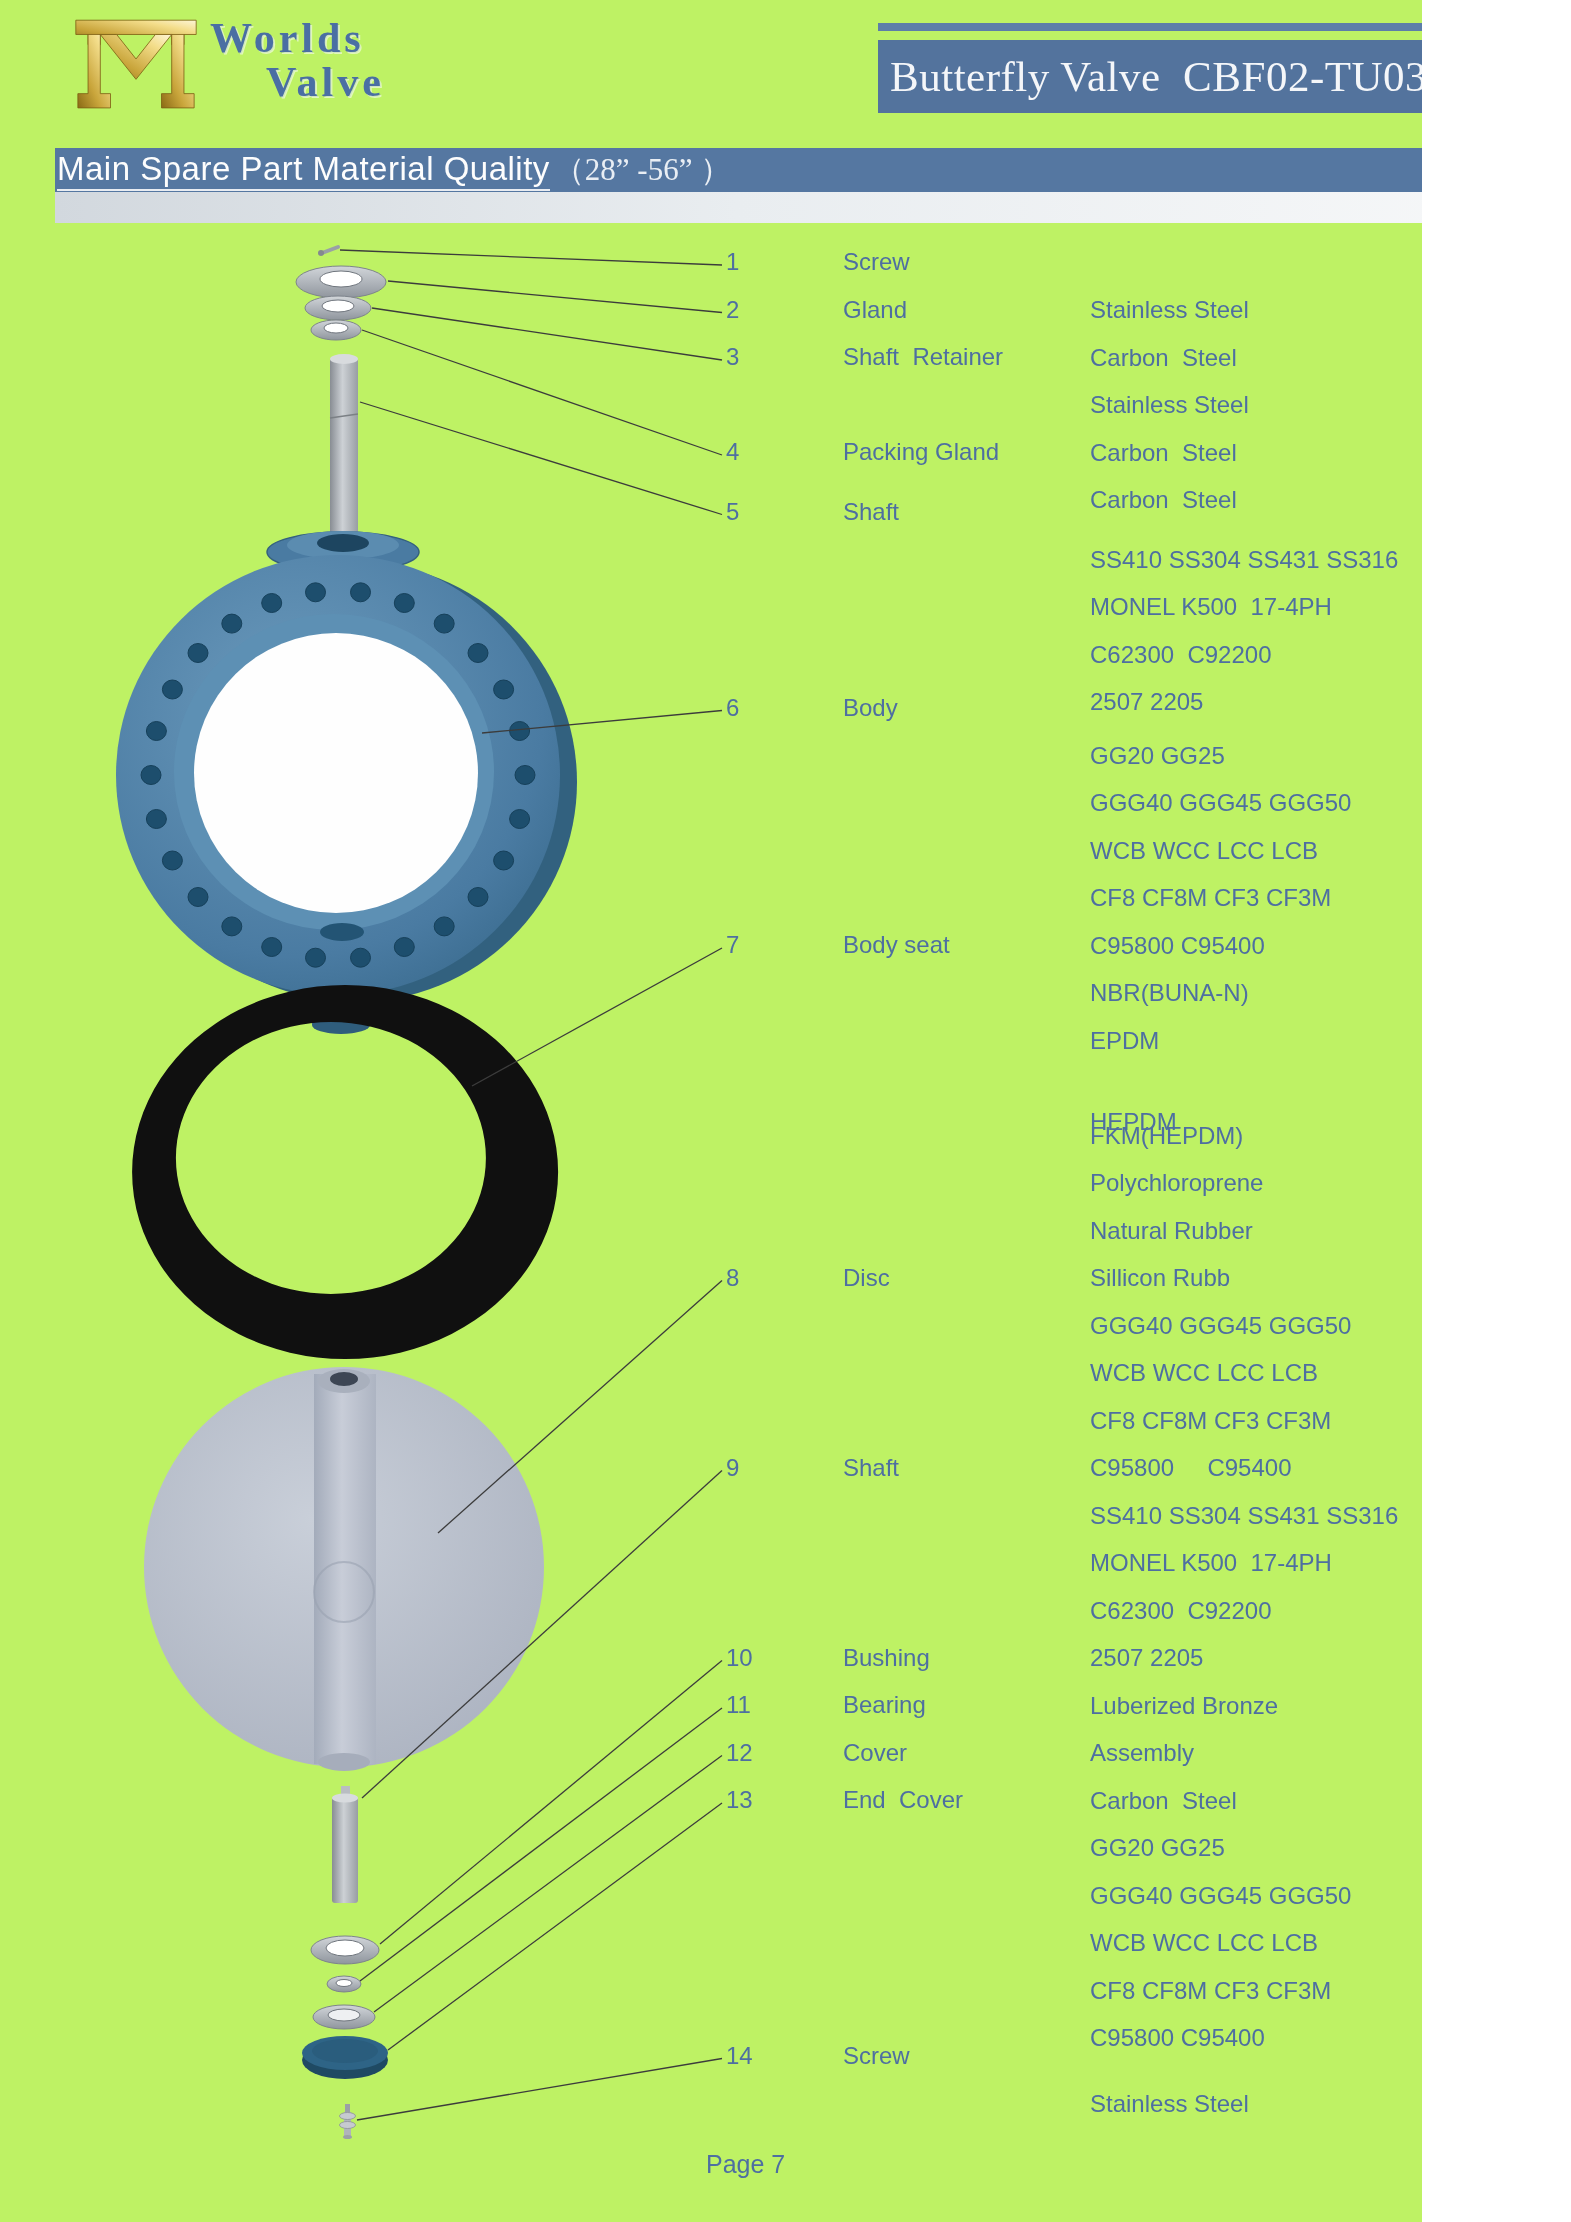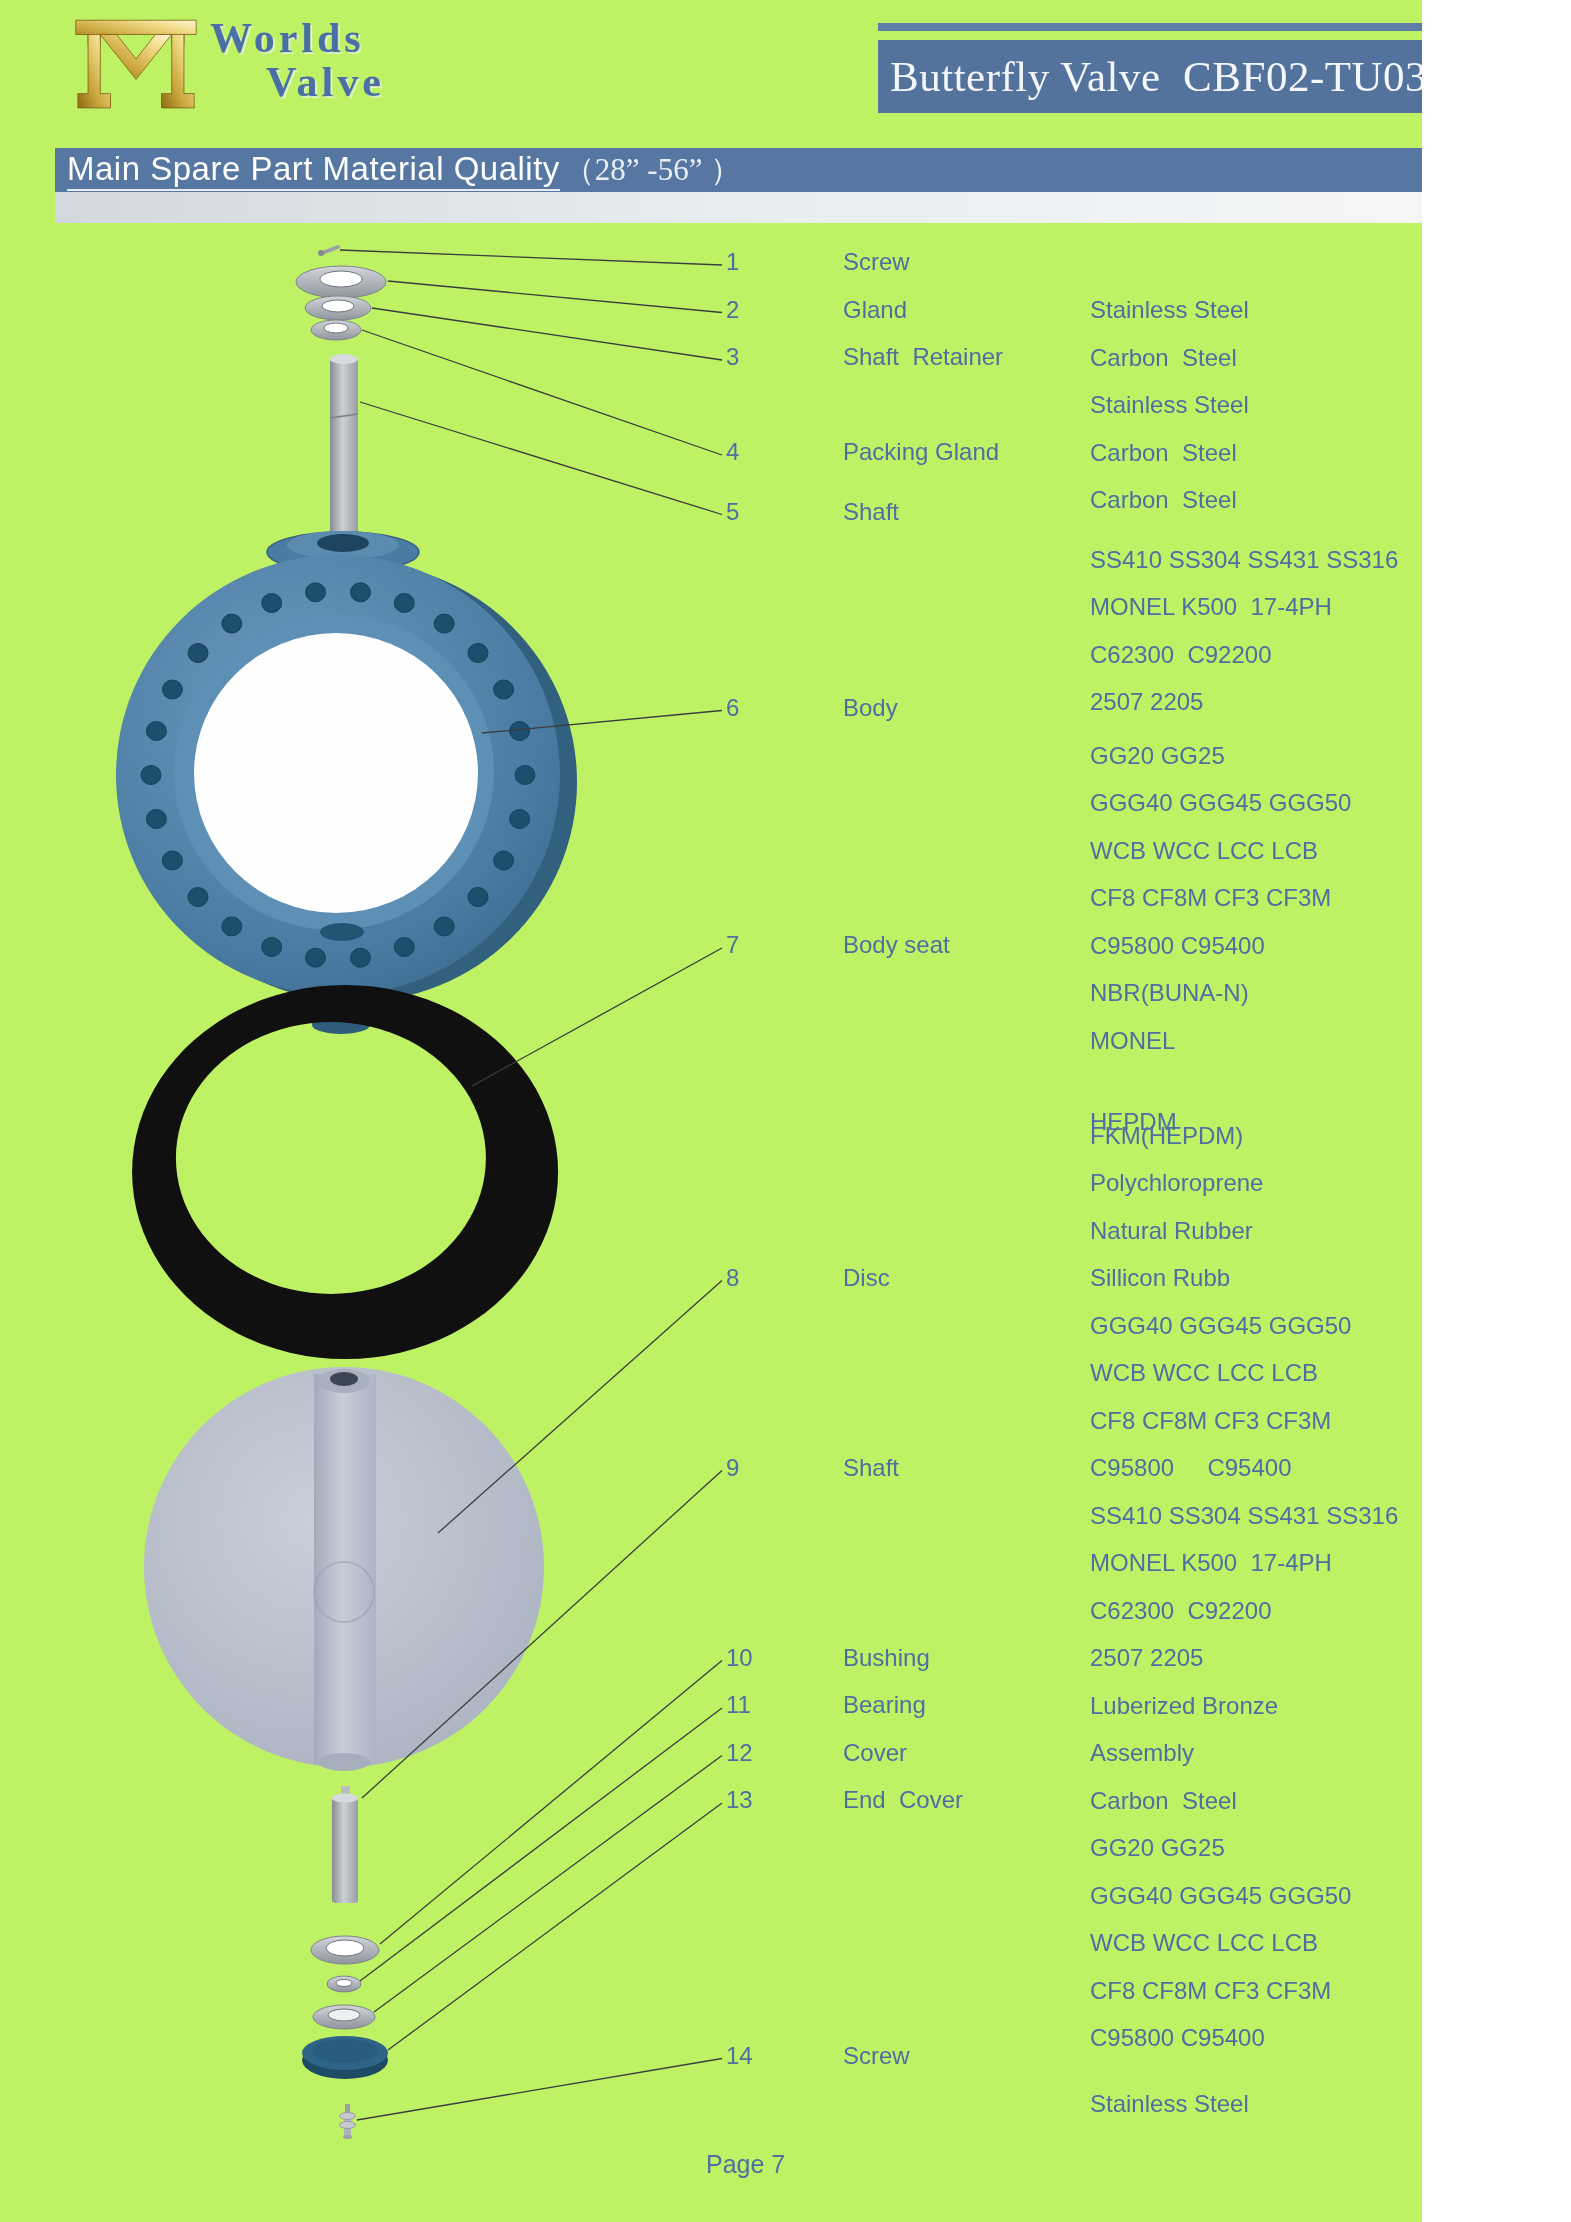--- a/index.html
+++ b/index.html
@@ -14,21 +14,21 @@
     font-family:"Liberation Serif","DejaVu Serif",serif; font-weight:bold;
     text-shadow:2px 2px 0 rgba(255,255,255,.55), 1px 1px 0 rgba(74,111,163,.35); }
   .logo-line1 { font-size:42px; letter-spacing:4px; line-height:44px; }
   .logo-line2 { font-size:42px; letter-spacing:4px; line-height:44px; padding-left:56px; }
   .title-topbar { position:absolute; left:878px; top:23px; width:684px; height:8px; background:#5d7ea9; }
   .title-box { position:absolute; left:878px; top:40px; width:684px; height:73px; background:#53739d;
     display:flex; align-items:center; padding-left:12px; }
   .title-box span { color:#f4f6f9; font-family:"Liberation Serif","DejaVu Serif",serif;
     font-size:43px; letter-spacing:.5px; white-space:pre; }
   .section-bar { position:absolute; left:55px; top:148px; width:1516px; height:44px; background:#5577a1;
-    display:flex; align-items:center; padding-left:12px; }
+    display:flex; align-items:center; padding-left:2px; }
   .section-title { color:#fdfdfd; font-size:33px; letter-spacing:.5px;
     border-bottom:2px solid #e8ecf2; padding-bottom:1px; white-space:pre; }
   .section-range { color:#e9eef4; font-family:"Liberation Serif","DejaVu Serif",serif;
     font-size:31px; white-space:pre; margin-left:4px; }
   .section-shadow { position:absolute; left:55px; top:192px; width:1516px; height:31px;
     background:linear-gradient(to right,#d2d8de 0%,#e9edf0 45%,#f7f8f9 100%); }
   
   #parts-rows { position:absolute; left:0; top:0; width:100%; height:100%; }
   .prow { position:absolute; left:0; width:1571px; height:32px; font-size:24px; color:#4e6fa1; }
   .prow .num  { position:absolute; left:726px; white-space:pre; }
@@ -294,21 +294,21 @@
       </div>
       <div class="prow" style="top: 883.5px;">
         <span class="mat">C95800 C95400</span>
       </div>
       <div class="prow" style="top: 931px;">
         <span class="num">7</span>
         <span class="name">Body seat</span>
         <span class="mat">NBR(BUNA-N)</span>
       </div>
       <div class="prow" style="top: 978.5px;">
-        <span class="mat">MONEL</span>
+        <span class="mat">EPDM</span>
       </div>
       <div class="prow" style="top: 1060px;">
         <span class="mat">HEPDM</span>
       </div>
       <div class="prow" style="top: 1073.5px;">
         <span class="mat">FKM(HEPDM)</span>
       </div>
       <div class="prow" style="top: 1121px; padding-left: 22px;">
         <span class="mat">Polychloroprene</span>
       </div>

